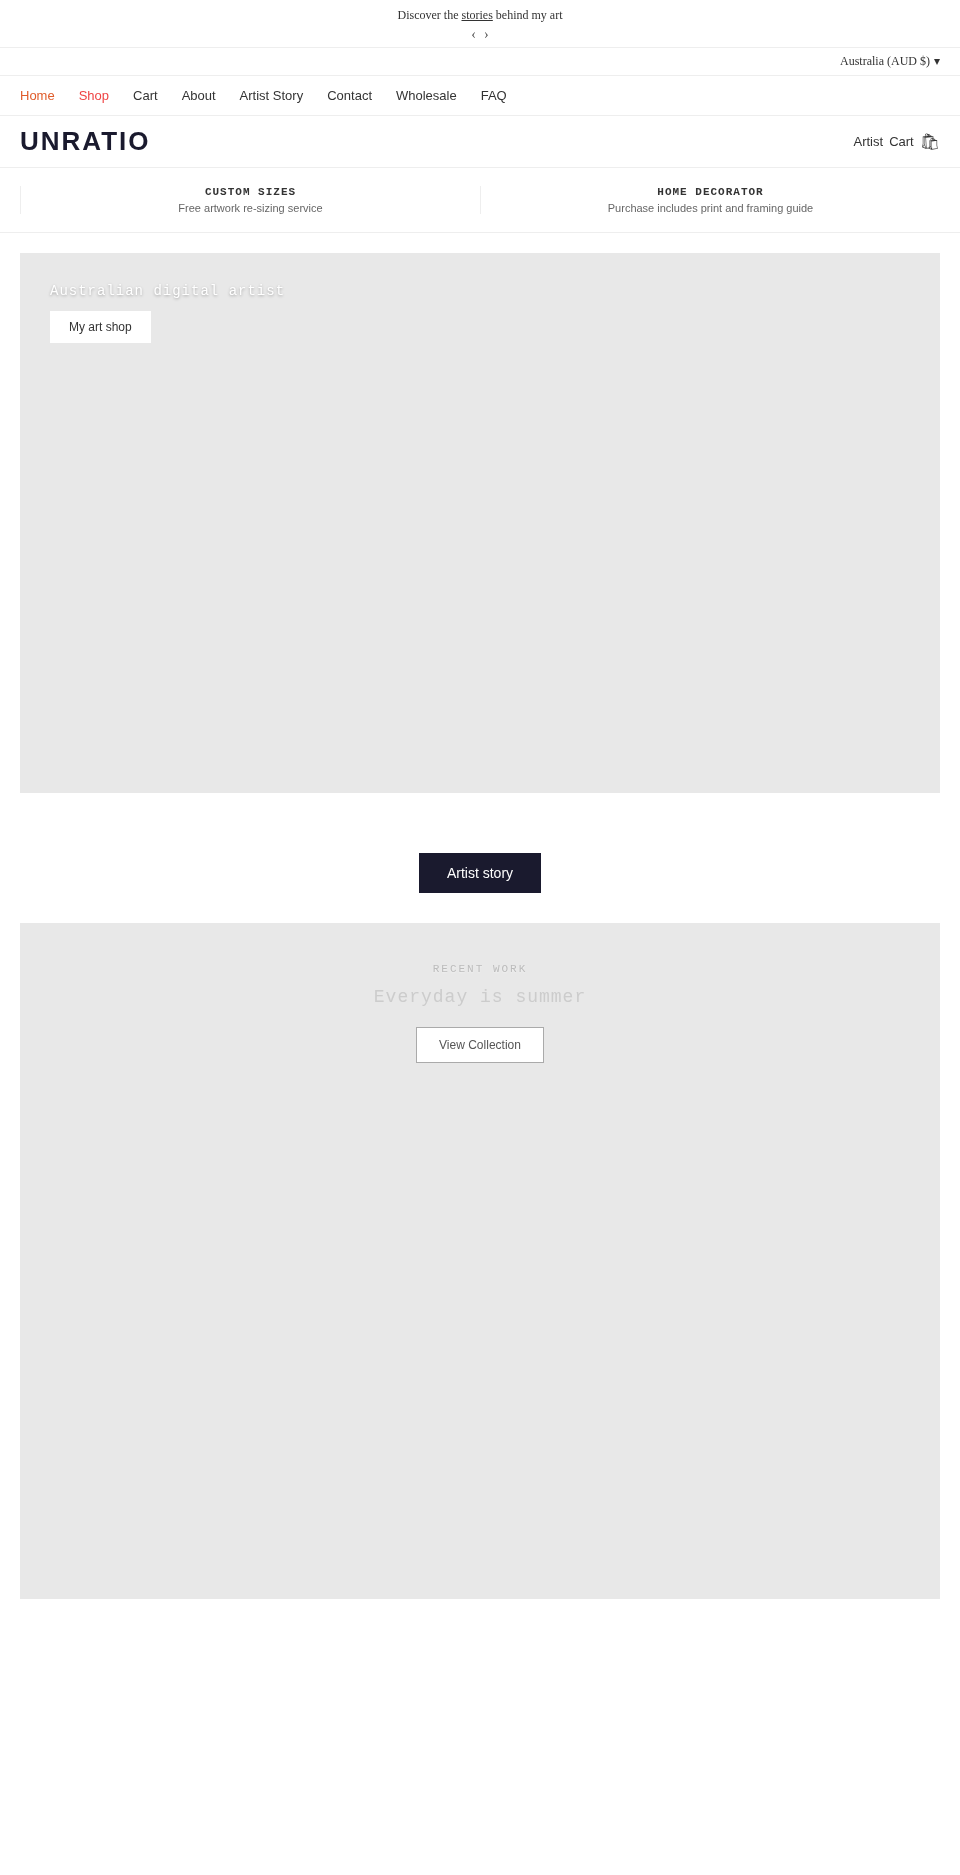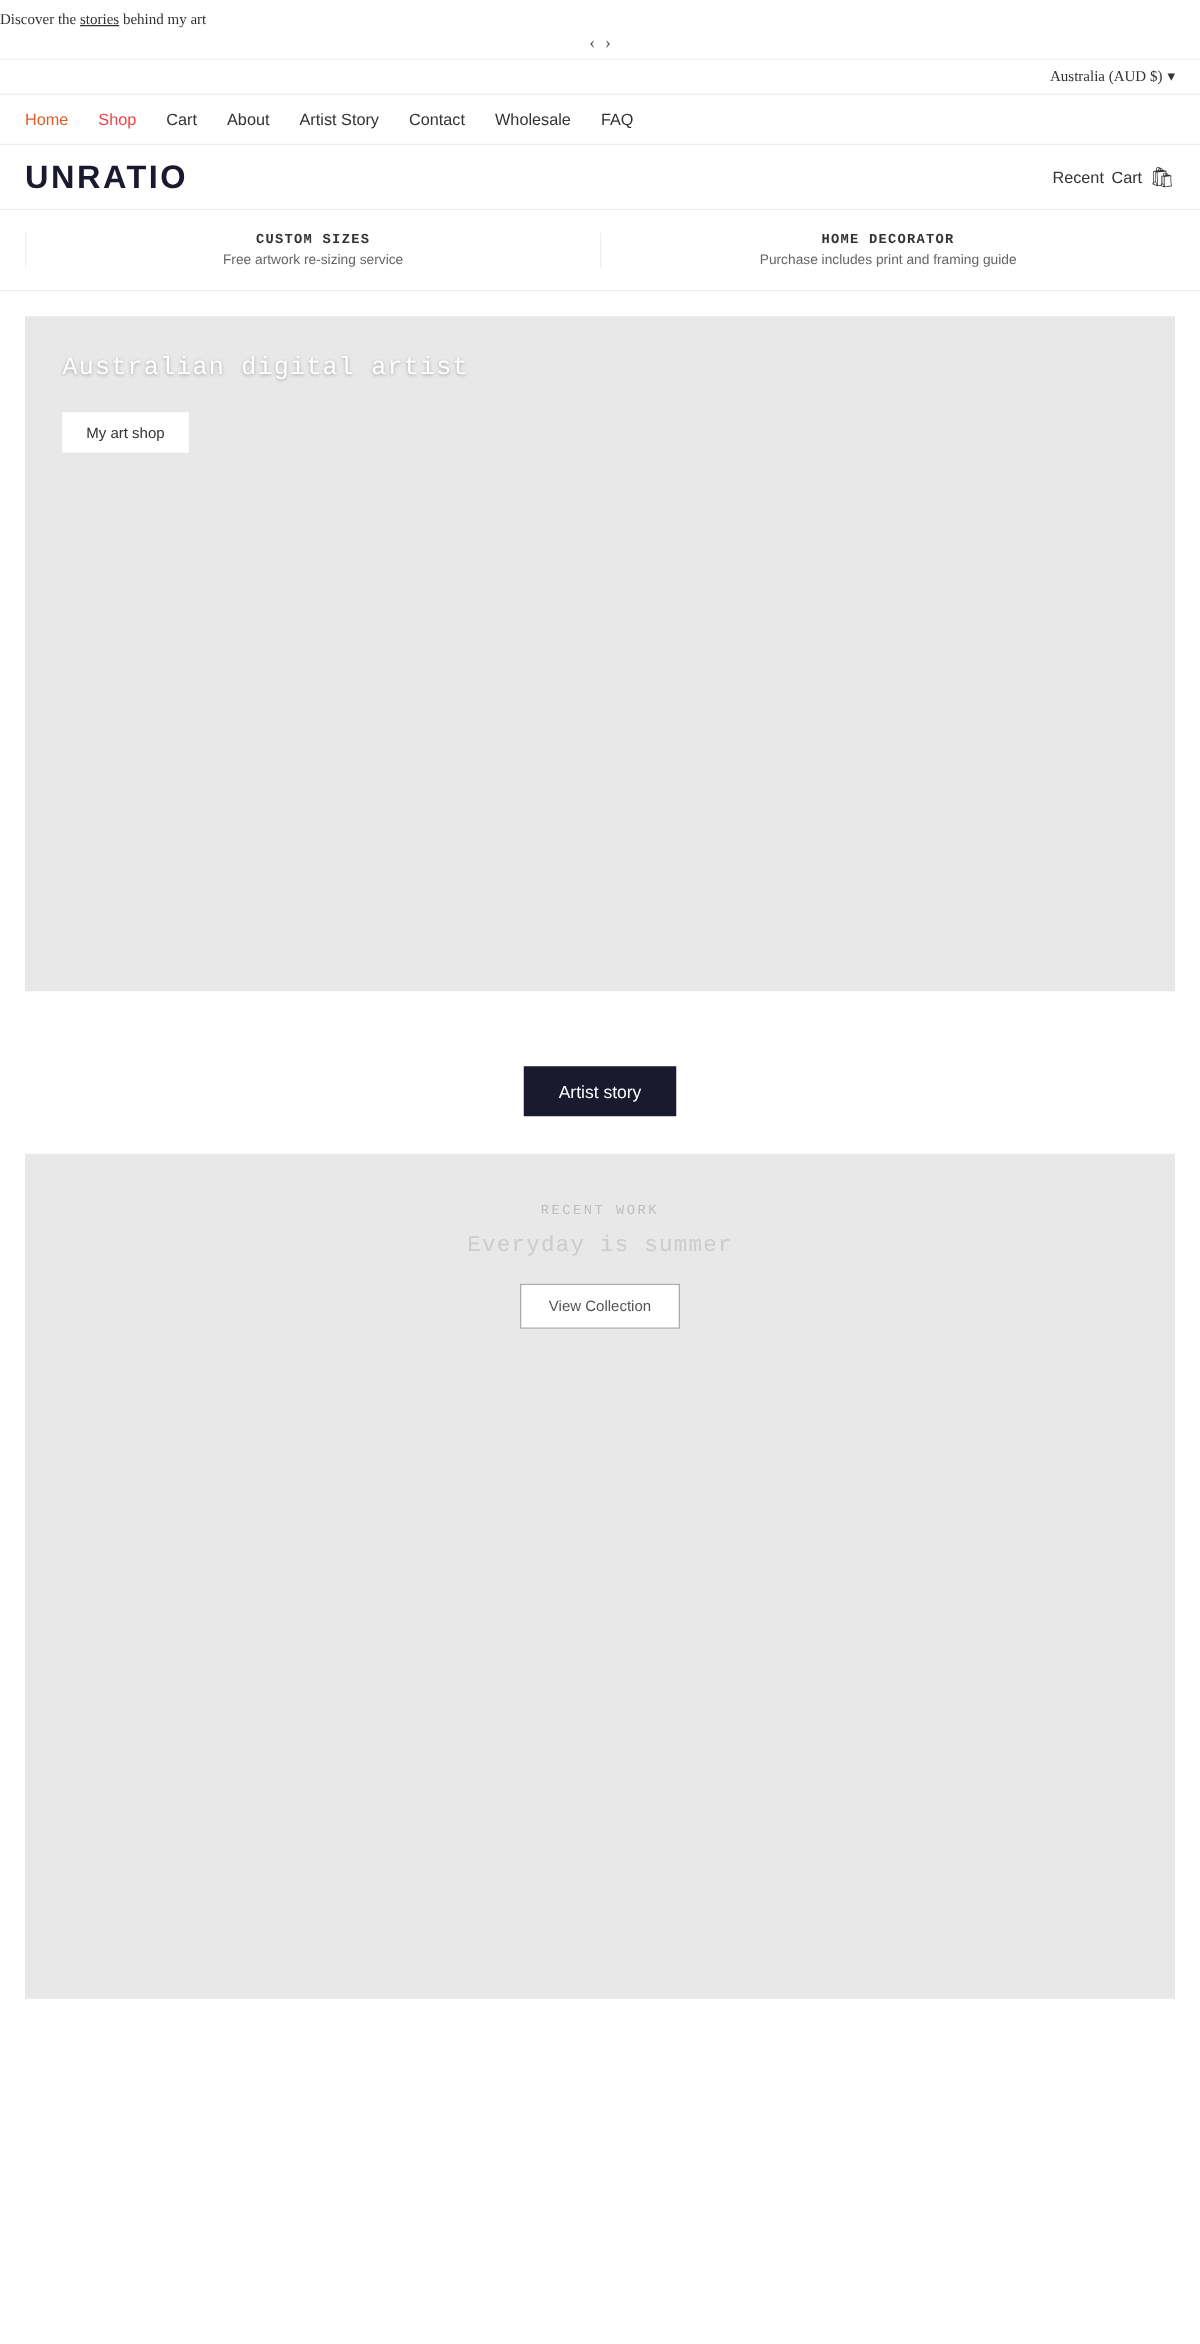--- a/index.html
+++ b/index.html
@@ -1,21 +1,21 @@
 <!DOCTYPE html>
 <html><head>
   <meta charset="utf-8">
   <style>
     * { margin: 0; padding: 0; box-sizing: border-box; }
     body { font-family: 'Georgia', serif; background: #fff; color: #222; width: 960px; }
 
     
     .announcement-bar {
       background: #fff;
-      text-align: left;
+      text-align: center;
       padding: 8px 0 4px;
       font-size: 12px;
       color: #333;
       border-bottom: 1px solid #eee;
     }
     .announcement-bar a { text-decoration: underline; color: #333; }
     .announcement-nav {
       display: flex;
       justify-content: center;
       gap: 8px;
@@ -120,24 +120,24 @@
       margin: 20px;
       height: 540px;
       position: relative;
       display: flex;
       flex-direction: column;
       justify-content: flex-start;
       padding: 30px;
     }
     .hero-tagline {
       font-family: 'Courier New', monospace;
-      font-size: 20px;
+      font-size: 14px;
       color: #fff;
       letter-spacing: 1px;
-      margin-bottom: 24px;
+      margin-bottom: 12px;
       text-shadow: 0 1px 3px rgba(0,0,0,0.3);
     }
     .hero-cta-btn {
       display: inline-block;
       padding: 8px 18px;
       border: 1px solid #fff;
       color: #333;
       background: #fff;
       font-size: 12px;
       font-family: Arial, sans-serif;
@@ -242,21 +242,21 @@
   <a>About</a>
   <a>Artist Story</a>
   <a>Contact</a>
   <a>Wholesale</a>
   <a>FAQ</a>
 </nav>
 
 <div class="logo-bar">
   <div class="logo">UNRATIO</div>
   <div class="account-cart">
-    <span>Recent</span>
+    <span>Artist</span>
     <span>Cart</span>
     <span class="cart-icon">🛍</span>
   </div>
 </div>
 
 <div class="features-strip">
   <div class="feature-divider"></div>
   <div class="feature-item">
     <div class="feature-title">CUSTOM SIZES</div>
     <div class="feature-desc">Free artwork re-sizing service</div>

